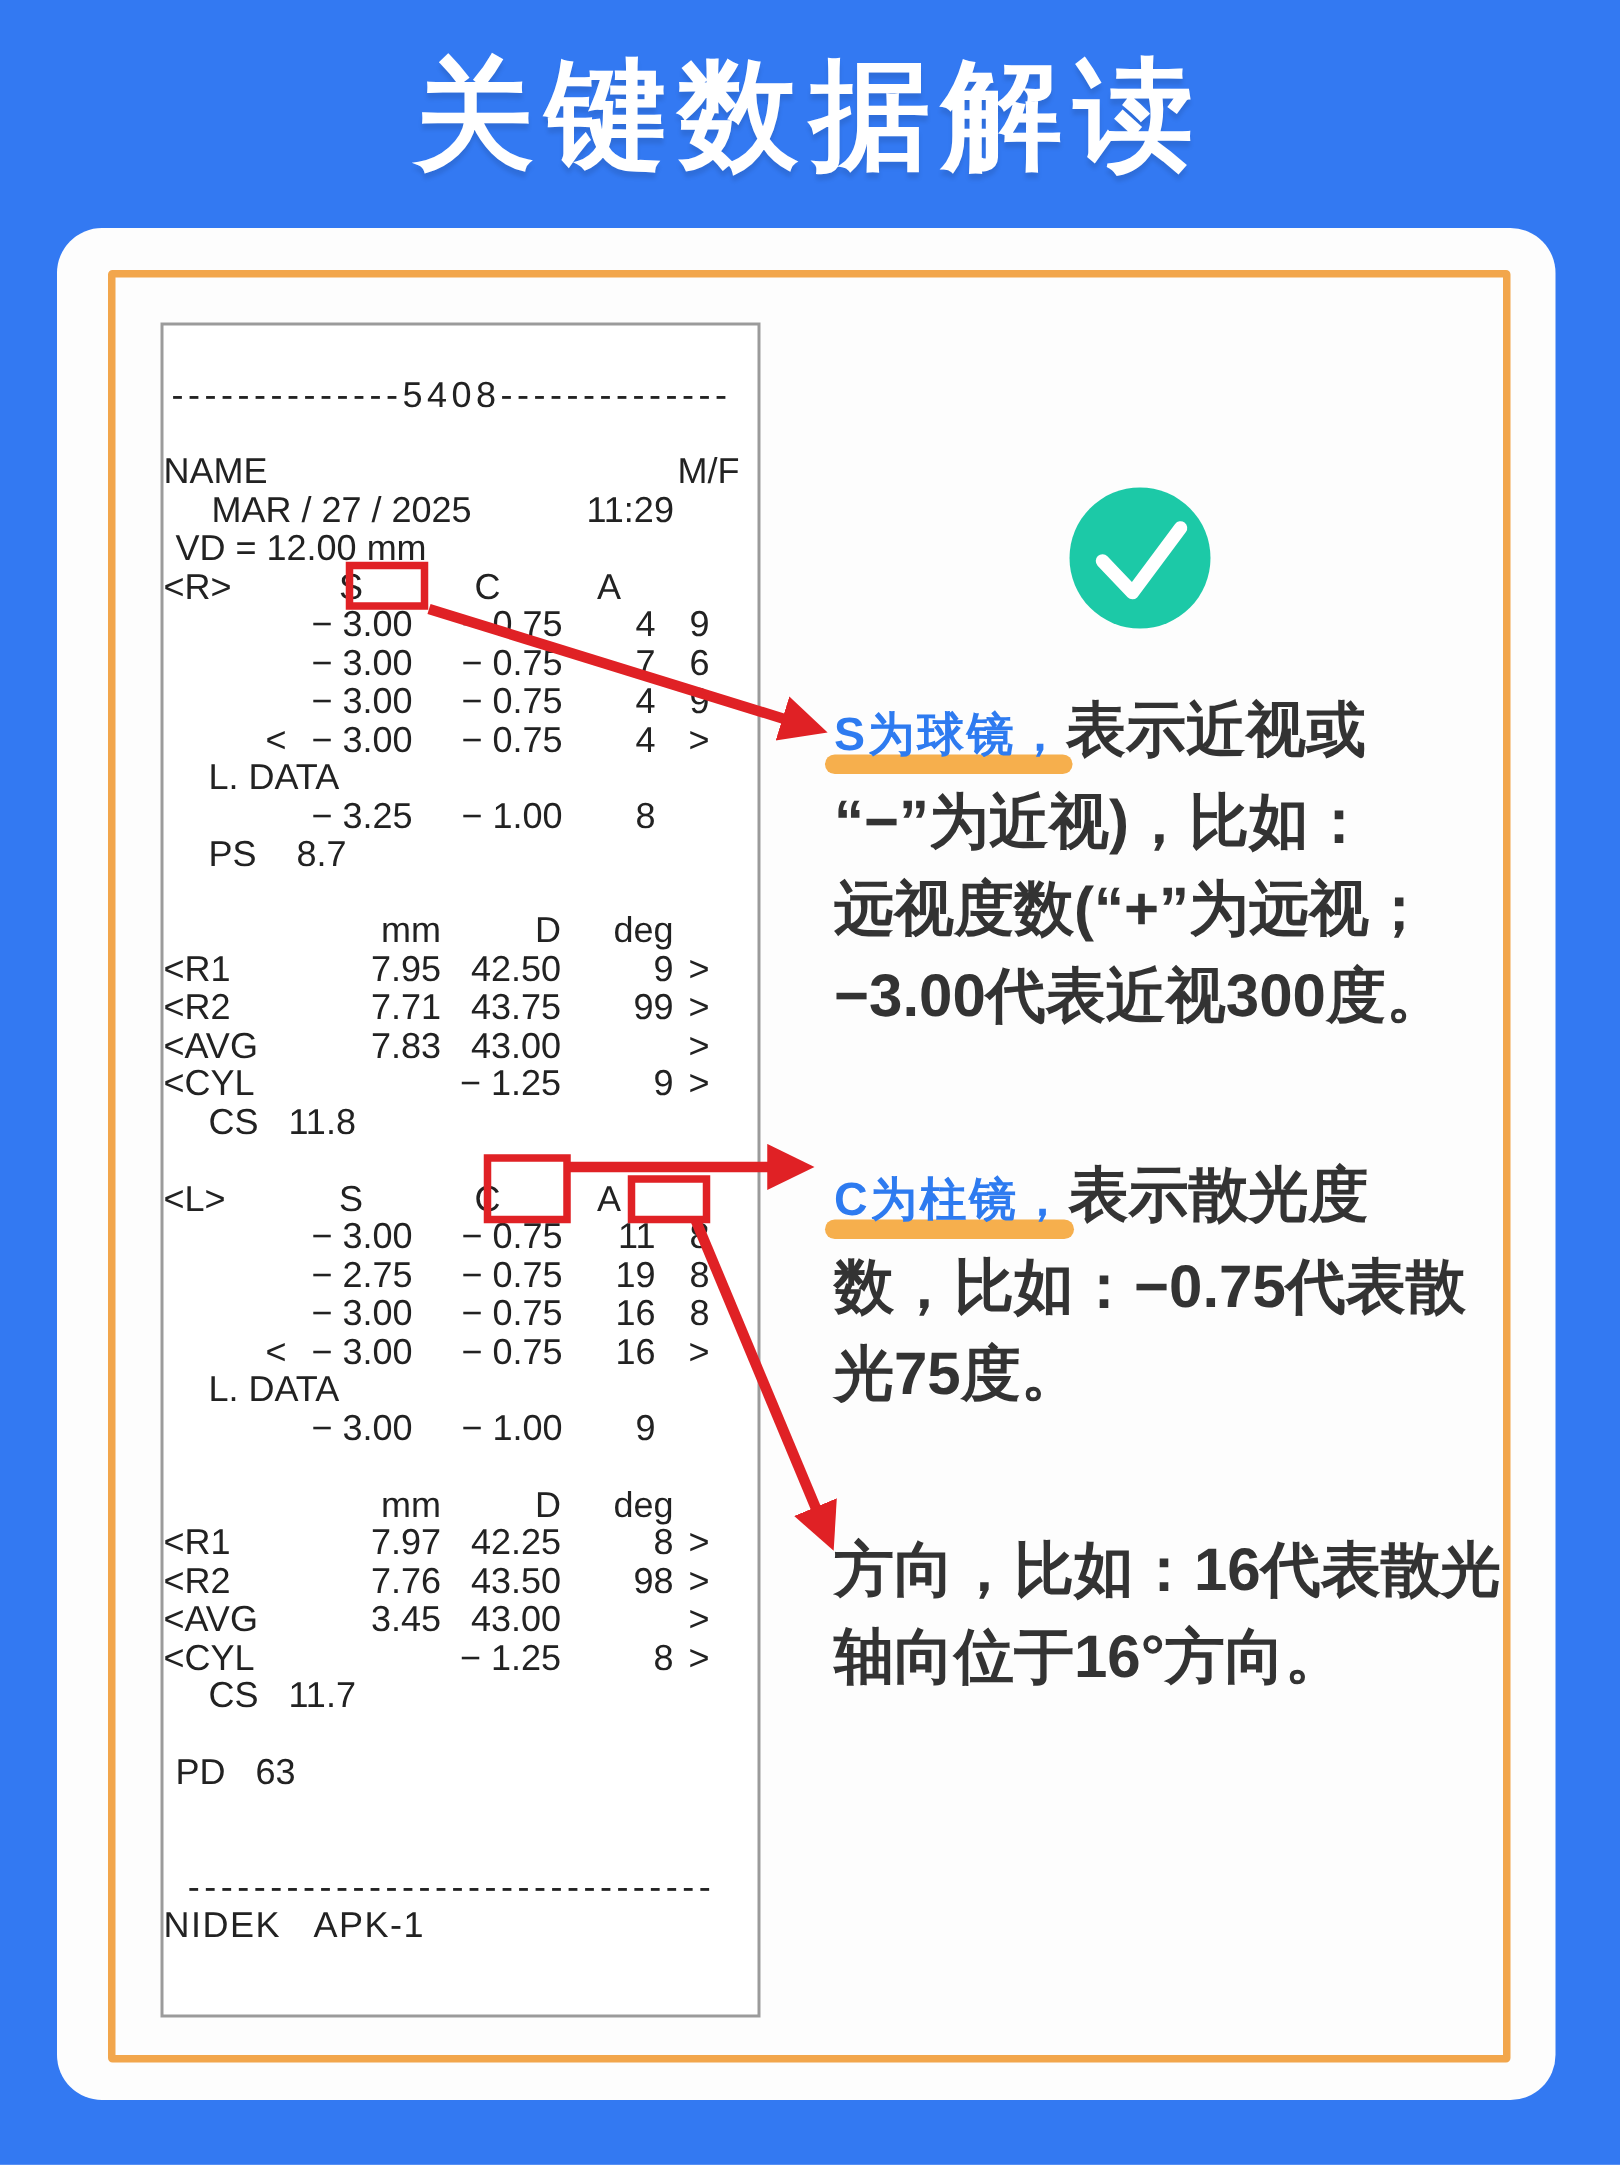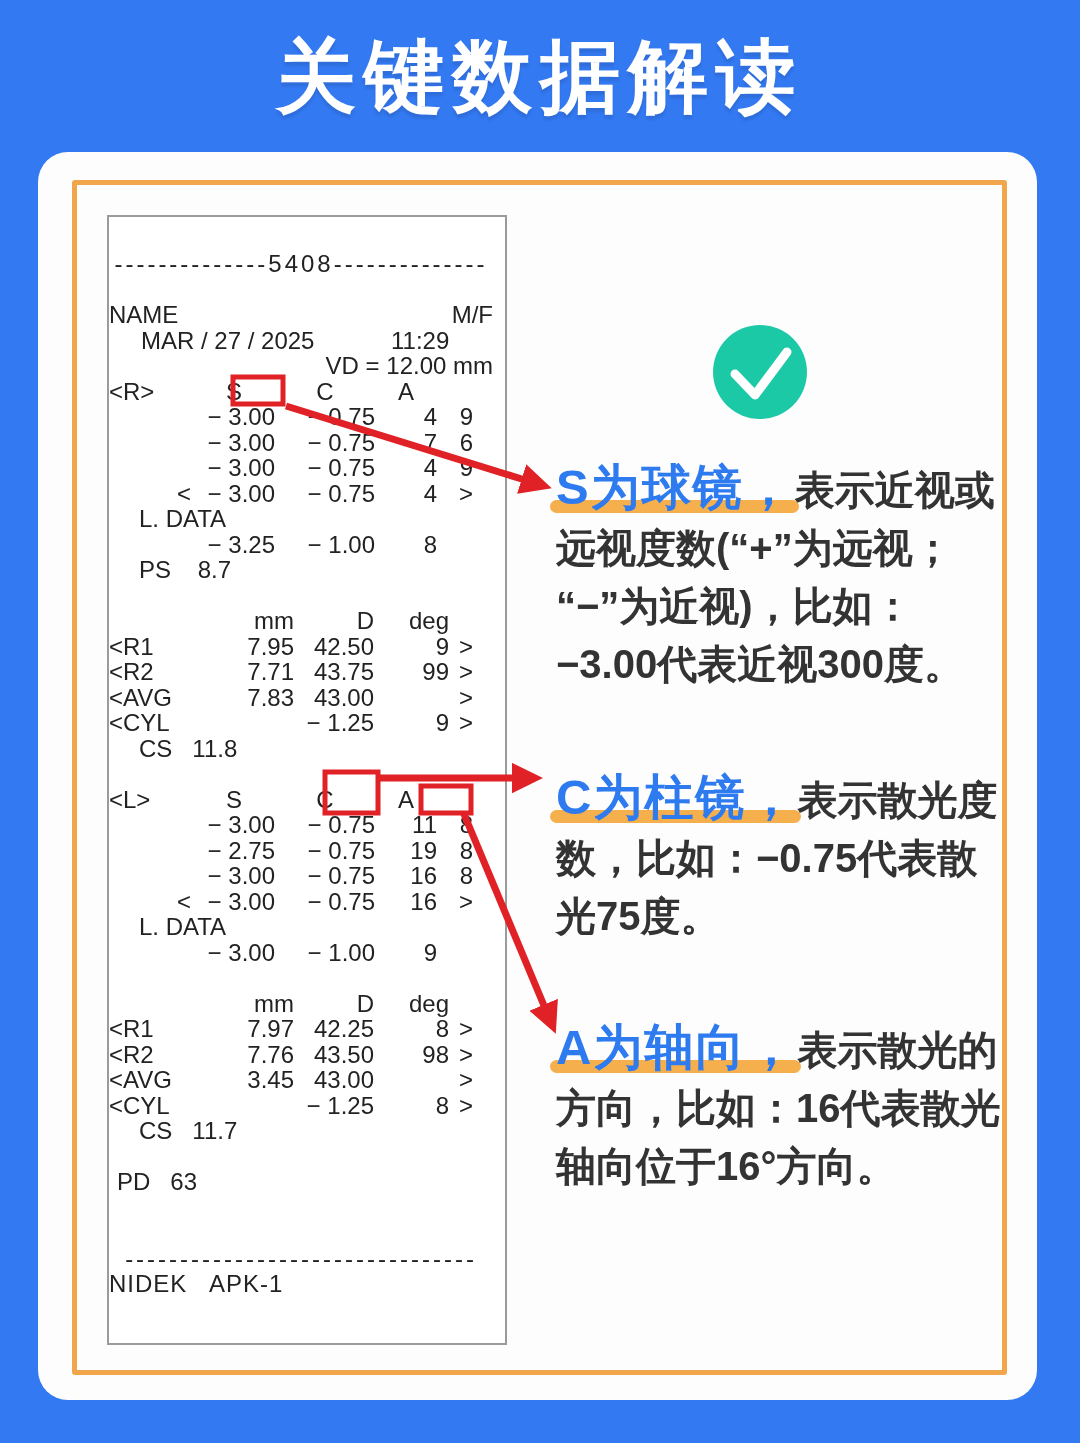--- a/index.html
+++ b/index.html
@@ -35,21 +35,21 @@
   
   .k .c0{width:84px;text-align:left;}
   .k .c1{width:101px;text-align:right;}
   .k .c2{width:80px;text-align:right;}
   .k .c3{width:75px;text-align:right;}
   .k .c4{width:24px;text-align:right;}
   
   .note{position:absolute;left:556px;width:460px;color:#333333;
         font-size:40px;line-height:58px;font-weight:700;}
   .note div{white-space:nowrap;}
-  .kw{color:#2E7BF0;font-size:49px;font-weight:800;position:relative;z-index:0;
+  .kw{color:#2E7BF0;font-size:31px;font-weight:800;position:relative;z-index:0;
       letter-spacing:2px;display:inline-block;}
   .kw::after{content:"";position:absolute;left:-6px;right:-4px;bottom:3px;height:13px;
       background:#F6AF4D;border-radius:7px;z-index:-1;}
   .overlay{position:absolute;left:0;top:0;width:1080px;height:1443px;pointer-events:none;}
   .redbox{fill:none;stroke:#E02125;stroke-width:5px;}
   .redline{fill:none;stroke:#E02125;stroke-width:7px;}
 </style>
 </head>
 <body>
 
@@ -58,21 +58,21 @@
   <div class="title">关键数据解读</div>
 
   <div class="card"></div>
   <div class="orange-frame"></div>
 
   <div class="receipt" id="receipt">
       <div class="rl dash">--------------5408--------------</div>
       <div class="rl sp"></div>
       <div class="rl pair"><span class="a">NAME</span><span class="b">M/F</span></div>
       <div class="rl dt"><span class="a" style="padding-left: 32px;">MAR / 27 / 2025</span><span class="b">11:29</span></div>
-      <div class="rl text" style="padding-left: 8px; text-align: right;">VD = 12.00 mm</div>
+      <div class="rl text" style="padding-left: 8px;">VD = 12.00 mm</div>
       <div class="rl row r hdrrow"><span class="c c0">&lt;R&gt;</span><span class="c c1">S</span><span class="c c2">C</span><span class="c c3">A</span><span class="c c4"></span></div>
       <div class="rl row r"><span class="c c0"></span><span class="c c1">− 3.00</span><span class="c c2">− 0.75</span><span class="c c3">4</span><span class="c c4">9</span></div>
       <div class="rl row r"><span class="c c0"></span><span class="c c1">− 3.00</span><span class="c c2">− 0.75</span><span class="c c3">7</span><span class="c c4">6</span></div>
       <div class="rl row r"><span class="c c0"></span><span class="c c1">− 3.00</span><span class="c c2">− 0.75</span><span class="c c3">4</span><span class="c c4">9</span></div>
       <div class="rl row r lt"><span class="c c0">&lt;</span><span class="c c1">− 3.00</span><span class="c c2">− 0.75</span><span class="c c3">4</span><span class="c c4">&gt;</span></div>
       <div class="rl text" style="padding-left: 30px;">L. DATA</div>
       <div class="rl row r"><span class="c c0"></span><span class="c c1">− 3.25</span><span class="c c2">− 1.00</span><span class="c c3">8</span><span class="c c4"></span></div>
       <div class="rl text" style="padding-left: 30px;">PS    8.7</div>
       <div class="rl sp"></div>
       <div class="rl row k hdrrow"><span class="c c0"></span><span class="c c1">mm</span><span class="c c2">D</span><span class="c c3">deg</span><span class="c c4"></span></div>
@@ -100,31 +100,30 @@
       <div class="rl text" style="padding-left: 8px;">PD   63</div>
       <div class="rl sp"></div>
       <div class="rl sp"></div>
       <div class="rl dash">--------------------------------</div>
       <div class="rl center">NIDEK   APK-1</div>
     </div>
 
   <div id="notes">
       <div class="note" style="top: 458px;">
         <div><span class="kw">S为球镜，</span><span>表示近视或</span></div>
+        <div>“−”为近视)，比如：</div>
         <div>远视度数(“+”为远视；</div>
-        <div>“−”为近视)，比如：</div>
         <div>−3.00代表近视300度。</div>
       </div>
       <div class="note" style="top: 768px;">
         <div><span class="kw">C为柱镜，</span><span>表示散光度</span></div>
         <div>数，比如：−0.75代表散</div>
         <div>光75度。</div>
       </div>
       <div class="note" style="top: 1018px;">
-        <div><span class="kw">A为轴向，</span><span>表示散光的</span></div>
         <div>方向，比如：16代表散光</div>
         <div>轴向位于16°方向。</div>
       </div>
     </div>
 
   <svg class="overlay" viewBox="0 0 1080 1443" xmlns="http://www.w3.org/2000/svg">
     <defs>
       <marker id="ah" markerWidth="5" markerHeight="5" refX="0.5" refY="2.2" orient="auto" markerUnits="strokeWidth">
         <path d="M0,0 L4.5,2.2 L0,4.4 z" fill="#E02125"></path>
       </marker>

